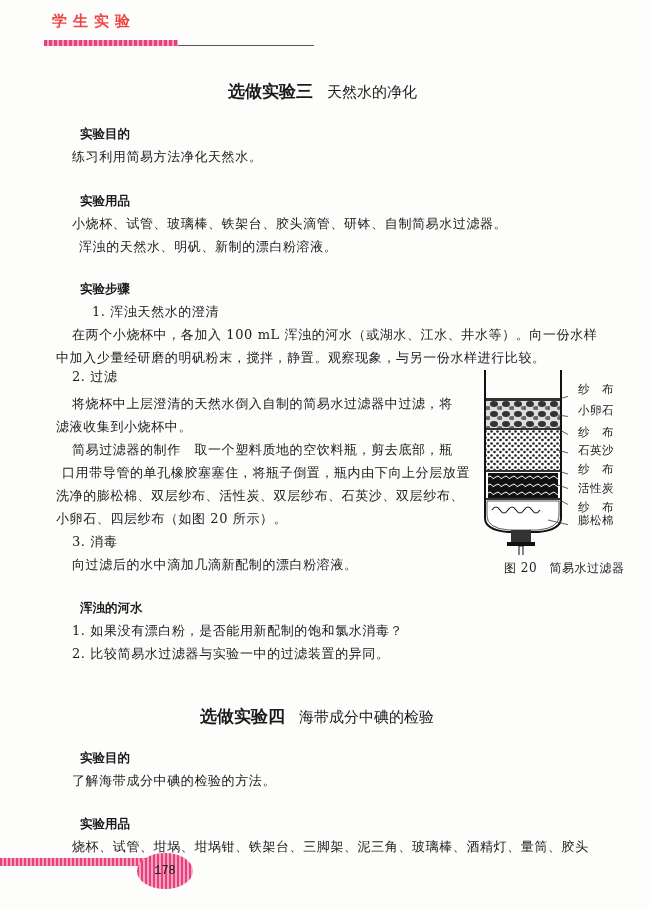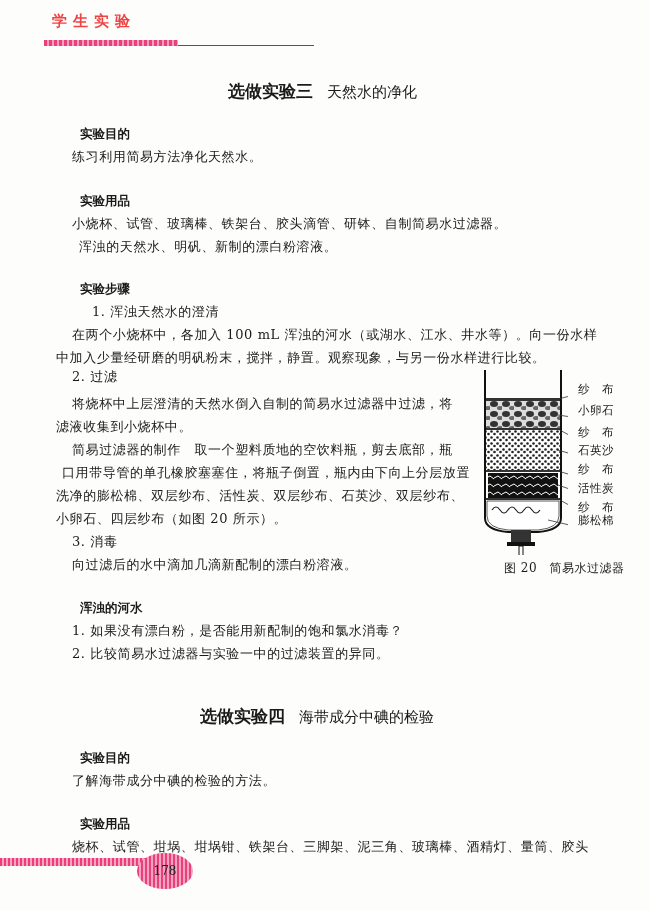--- a/index.html
+++ b/index.html
@@ -30,21 +30,21 @@
   .fig-caption { font-size: 12px; white-space: nowrap; letter-spacing: 0.5px; }
 
   .footer-bar {
     left: 0; top: 858px; width: 150px; height: 8px;
     background: repeating-linear-gradient(90deg, #e8407a 0 2px, #f5a3c0 2px 4px);
   }
   .page-oval {
     left: 137px; top: 853px; width: 56px; height: 36px; border-radius: 50%;
     background: repeating-linear-gradient(90deg, #e8407a 0 2px, #f5a3c0 2px 4px);
     display: flex; align-items: center; justify-content: center;
-    font-size: 12px; color: #222;
+    font-size: 12px; color: #222; font-family: Liberation Mono, monospace;
   }
 </style>
 </head>
 <body>
 
 <div class="abs header-label">学生实验</div>
 <div class="abs header-bar"></div>
 <div class="abs header-rule"></div>
 
 <div class="abs exp-title" style="left:228px; top:80px;">

